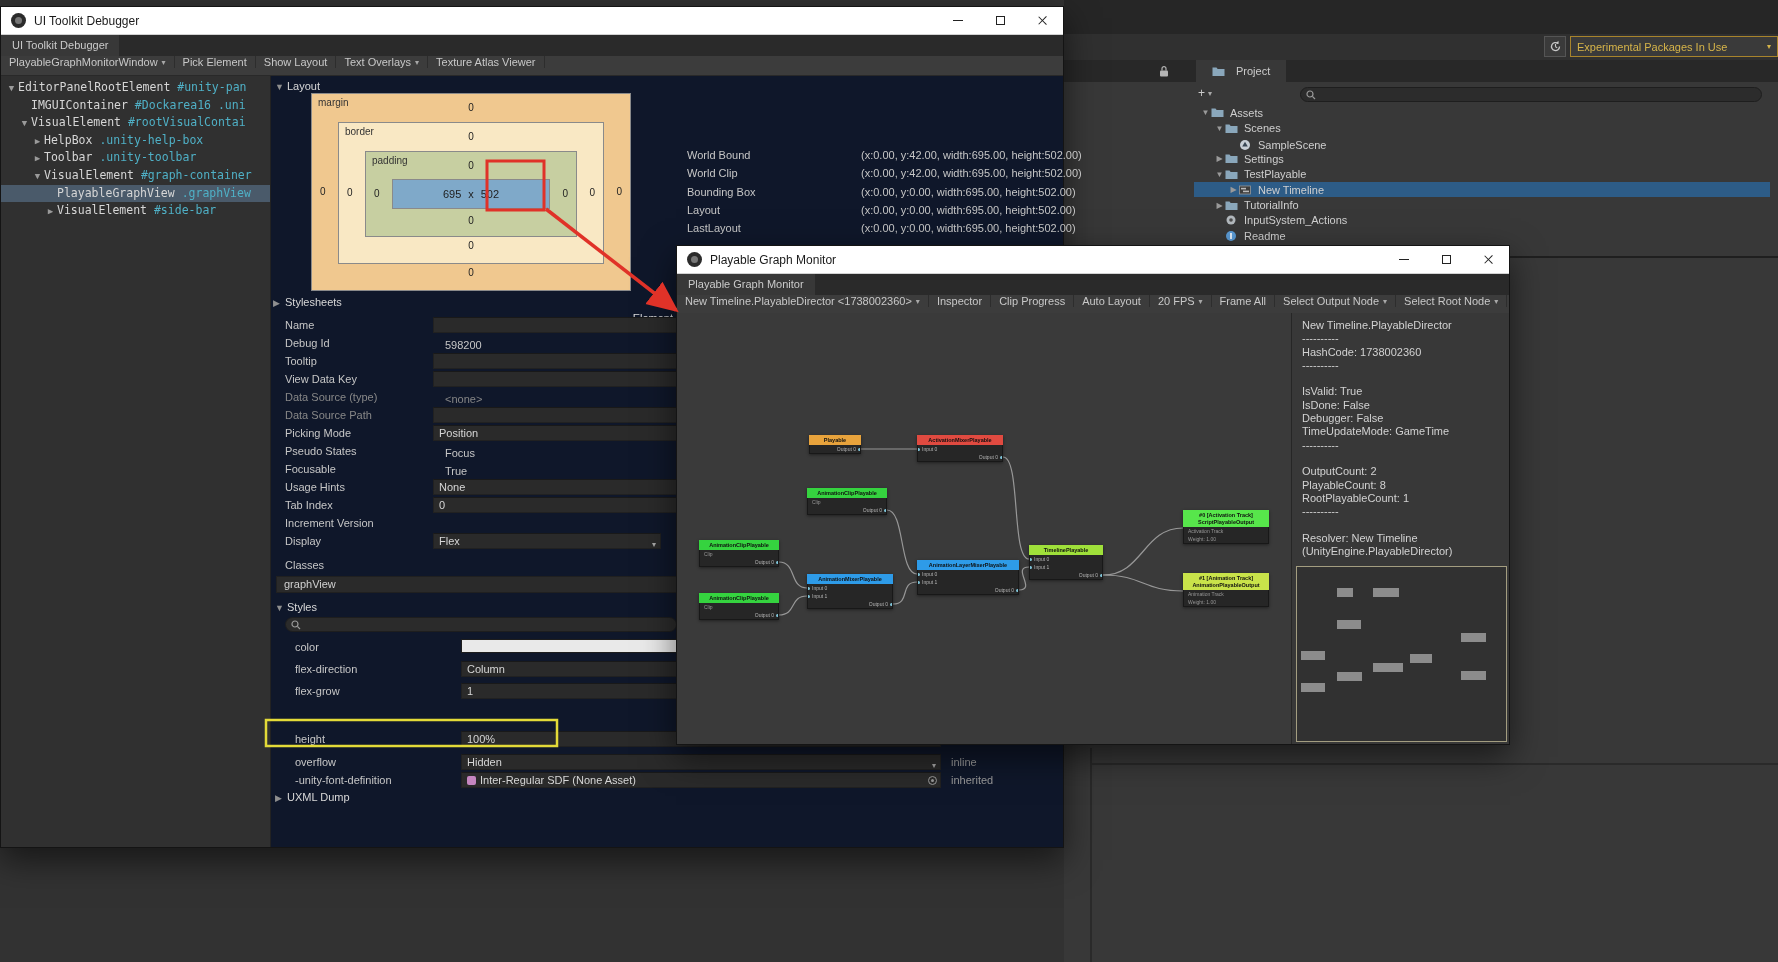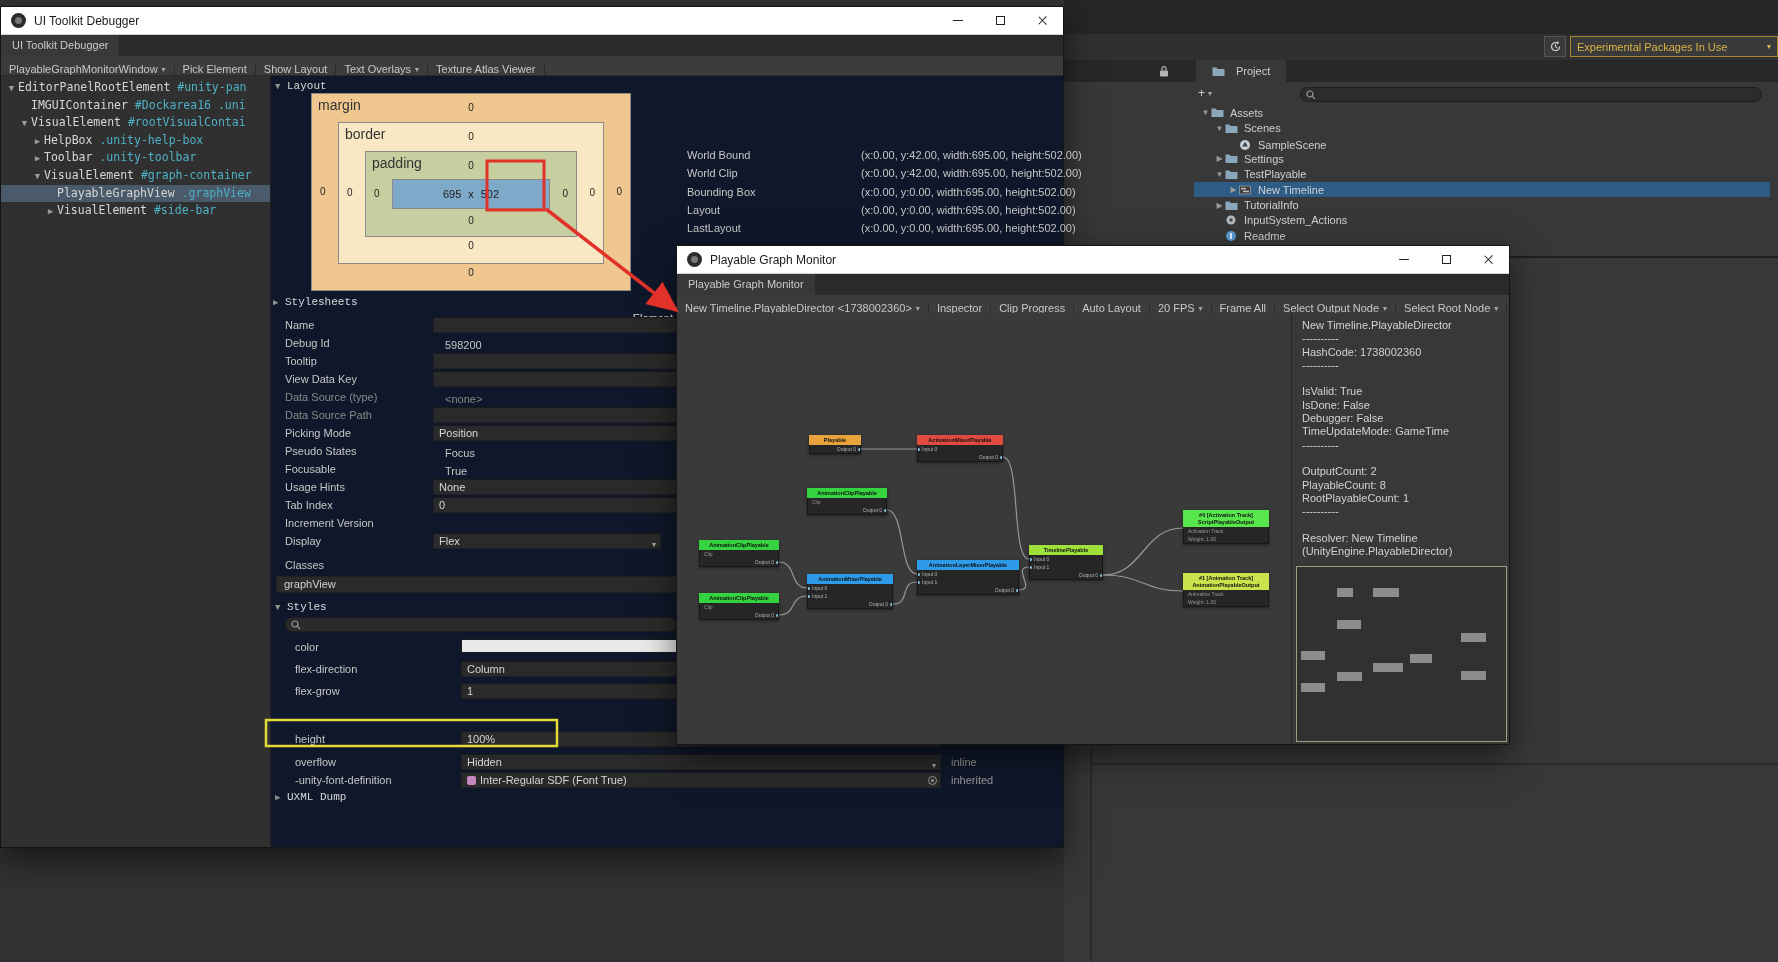--- a/index.html
+++ b/index.html
@@ -13,40 +13,40 @@
 .wtitle{font-size:12px;color:#1a1a1a;white-space:nowrap;}
 .winbtns{position:absolute;right:0;top:0;height:100%;display:flex;}
 .wbtn{width:42px;height:100%;display:flex;align-items:center;justify-content:center;}
 .ic-min{width:10px;border-top:1.4px solid #222;}
 .ic-max{width:9px;height:9px;border:1.2px solid #222;}
 .ic-close{position:relative;width:11px;height:11px;}
 .ic-close::before,.ic-close::after{content:"";position:absolute;left:5px;top:0;width:1.4px;height:11px;background:#222;}
 .ic-close::before{transform:rotate(45deg);}.ic-close::after{transform:rotate(-45deg);}
 .tabbar{height:21px;background:#2a2a2a;position:relative;display:flex;align-items:flex-end;}
 .tab{height:21px;line-height:21px;padding:0 11px;background:#383838;color:#cbcbcb;font-size:11px;white-space:nowrap;}
-.toolbar{height:20px;background:#3c3c3c;border-bottom:1px solid #292929;display:flex;align-items:flex-end;position:relative;}
+.toolbar{height:20px;background:#3c3c3c;border-bottom:1px solid #292929;display:flex;align-items:flex-start;position:relative;}
 .tbtn{display:flex;align-items:center;gap:4px;padding:0 8px;border-right:1px solid #2d2d2d;color:#c8c8c8;font-size:11px;white-space:nowrap;}
 .dd{font-size:8px;color:#a8a8a8;}
 .kebab{position:absolute;right:8px;top:4px;width:4px;}
 .dot3{width:3px;height:3px;border-radius:50%;background:#b0b0b0;box-shadow:0 5px 0 #b0b0b0,0 10px 0 #b0b0b0;}
 
 #dbg{left:0;top:6px;width:1064px;height:842px;z-index:10;}
 .dbg-tree{position:absolute;left:0;top:69px;width:270px;bottom:0;background:#303030;border-right:1px solid #222;overflow:hidden;font-family:"DejaVu Sans Mono",monospace;font-size:11.5px;padding-top:3px;}
 .trow{height:17.6px;line-height:17.6px;white-space:nowrap;color:#d6d6d6;overflow:hidden;}
 .trow.sel{background:#4a5a6a;}
 .tarrow{display:inline-block;width:13px;color:#9a9a9a;font-size:9px;text-align:center;}
 .tsuf{color:#4fb0c6;}
-.fold{position:absolute;font-size:11px;color:#d8d8d8;white-space:nowrap;font-family:Liberation Mono, monospace;}
+.fold{position:absolute;font-size:11px;color:#d8d8d8;white-space:nowrap;}
 .farrow{color:#8f8f8f;font-size:9px;display:inline-block;width:12px;}
 .bm-box{position:absolute;border:1px solid #8a8a8a;}
 .bm-margin{left:310px;top:86px;width:320px;height:198px;background:#f0c88f;}
 .bm-border{left:26px;top:28px;width:266px;height:142px;background:#f9e8c4;}
 .bm-padding{left:26px;top:28px;width:212px;height:86px;background:#c7cfa1;}
 .bm-content{position:absolute;left:26px;top:27px;width:158px;height:30px;background:#7fa9c9;border:1px solid #8a8a8a;display:flex;align-items:center;justify-content:center;gap:7px;font-size:11px;color:#1e1e1e;}
-.bm-label{position:absolute;left:6px;top:3px;font-size:14px;color:#333;}
+.bm-label{position:absolute;left:6px;top:3px;font-size:10px;color:#333;}
 .bm-zero{position:absolute;font-size:10px;color:#222;line-height:10px;}
 .z-t{left:50%;top:9px;transform:translateX(-50%);}
 .z-l{left:8px;}.z-r{right:8px;}
 .z-b{left:50%;transform:translateX(-50%);}
 .bm-margin>.z-l,.bm-margin>.z-r{top:93px;}
 .bm-border>.z-l,.bm-border>.z-r{top:65px;}
 .bm-padding>.z-l,.bm-padding>.z-r{top:37px;}
 .bm-margin>.z-b{top:174px;}
 .bm-border>.z-b{top:118px;}
 .bm-padding>.z-b{top:64px;}
@@ -391,21 +391,21 @@
           <div class="sval">
             <div class="sfield drop">Hidden<span class="dd">▾</span></div>
           </div>
           <span class="origin">inline</span>
         </div>
         <div class="srow" style="top: 765px;">
           <span class="slabel">-unity-font-definition</span>
           <div class="sval">
             <div class="sfield obj">
               <span class="obj-ico"></span>
-              <span>Inter-Regular SDF (Font True)</span>
+              <span>Inter-Regular SDF (None Asset)</span>
               <span class="obj-pick"></span>
             </div>
           </div>
           <span class="origin">inherited</span>
         </div>
       </div>
 
     <div class="fold" style="left:274px;top:784px;">
       <span class="farrow">▶</span><span>UXML Dump</span>
     </div>

